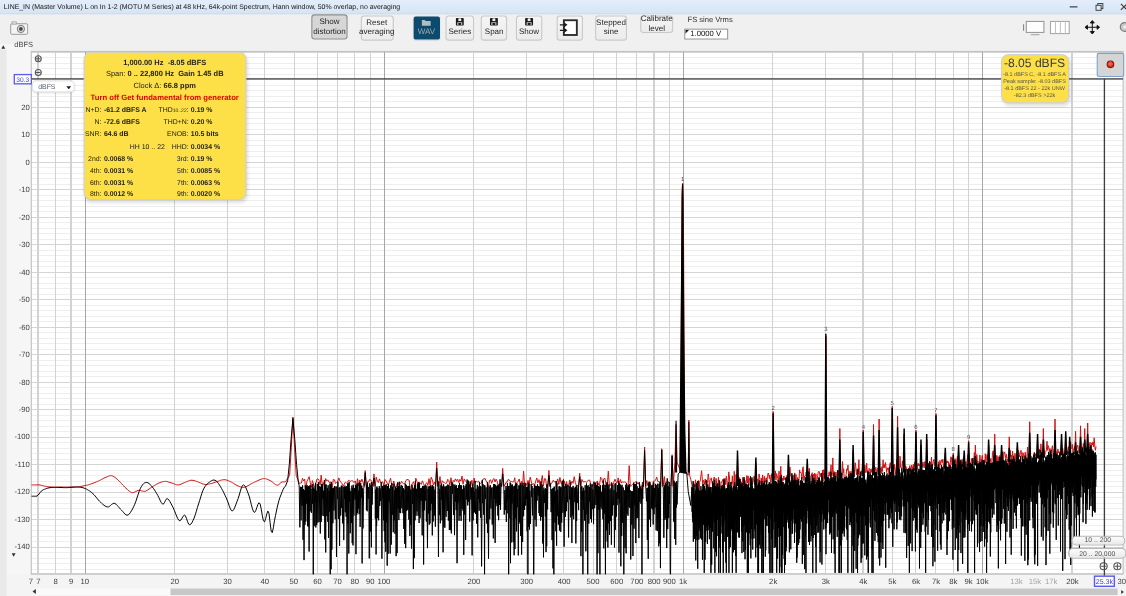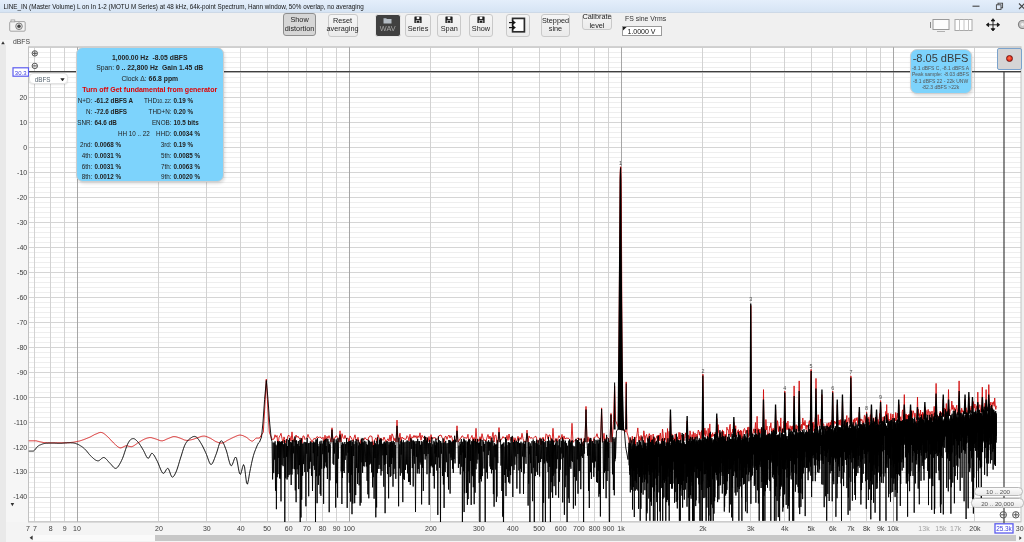--- a/index.html
+++ b/index.html
@@ -1,22 +1,22 @@
 <!DOCTYPE html>
 <html><head><meta charset="utf-8"><style>
 *{margin:0;padding:0;box-sizing:border-box}
 body{width:1024px;height:542px;position:relative;overflow:hidden;font-family:"Liberation Sans",sans-serif;background:#f0f0f0}
 .abs{position:absolute}
 .tbtn{position:absolute;border:1px solid #c9c9c9;border-radius:3px;background:linear-gradient(#f5f5f5,#ebebeb);display:flex;flex-direction:column;align-items:center;justify-content:center;text-align:center}
 .tbtn .bl{font-size:7.3px;line-height:8.6px;color:#1e1e1e;white-space:pre-line}
 .tbtn.press{background:#d6d6d6;border-color:#8f8f8f}
-.tbtn.dis{background:#404040;border-color:#e7e7e7}
+.tbtn.dis{background:#0c4a6e;border-color:#e7e7e7}
 .tbtn.dis .bl{color:#a8a8a8}
 .bic{margin-bottom:1px}
-.ibox{position:absolute;background:#7dd3fc;border:1px solid #cfcfcf;border-radius:7px;box-shadow:1px 2px 3px rgba(0,0,0,0.12)}
+.ibox{position:absolute;background:#fde047;border:1px solid #cfcfcf;border-radius:7px;box-shadow:1px 2px 3px rgba(0,0,0,0.12)}
 </style></head><body>
 <div class="abs" style="left:0;top:13px;width:1024px;height:527px;background:#f0f0f0"></div>
 <div class="abs" style="left:0;top:40px;width:28px;height:482px;background:#f6f6f6"></div>
 <div class="abs" style="left:0;top:522px;width:1024px;height:20px;background:#f4f4f4"></div>
 <div class="abs" style="left:0;top:45px;width:6px;height:497px;background:#e9e9e9"></div>
 <div class="abs" style="left:33px;top:534.8px;width:983px;height:6.6px;background:#fafafa"></div>
 <div class="abs" style="left:155px;top:534.8px;width:861px;height:6.6px;background:#c7c7c7"></div>
 <div class="abs" style="left:0;top:0;width:1024px;height:13px;background:linear-gradient(#e4eefb,#d6e4f4);border-bottom:1px solid #cdd9e7">
 <div class="abs" style="left:3.5px;top:3px;font-size:6.3px;color:#141414">LINE_IN (Master Volume) L on In 1-2 (MOTU M Series) at 48 kHz, 64k-point Spectrum, Hann window, 50% overlap, no averaging</div>
 <svg class="abs" style="left:960px;top:0" width="64" height="13" viewBox="0 0 64 13">

